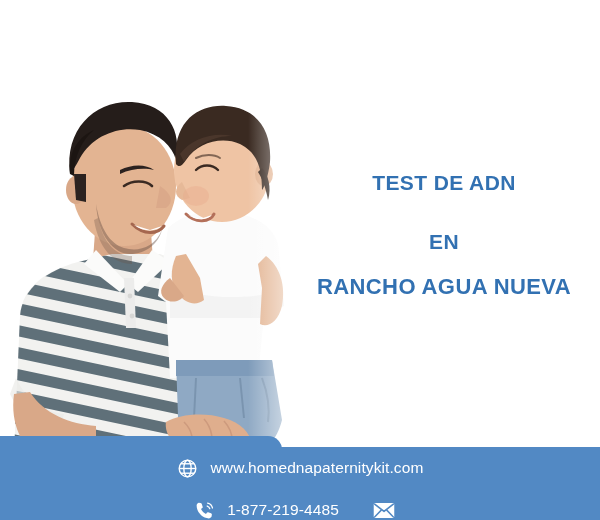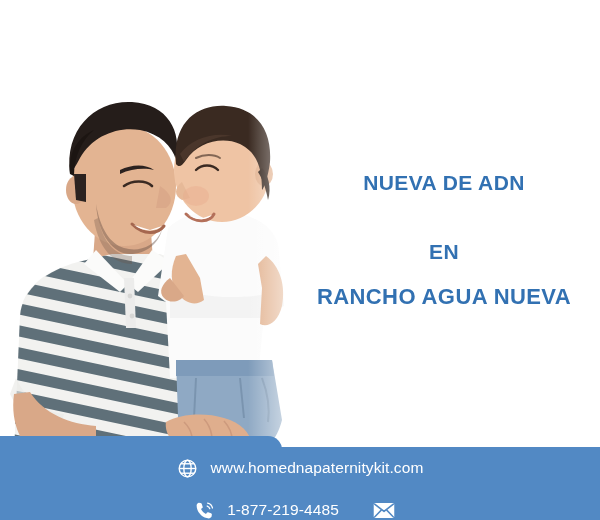--- a/index.html
+++ b/index.html
@@ -62,21 +62,21 @@
   }
   .copy-line {
     color: #3271b2;
     font-weight: bold;
     font-size: 21px;
     letter-spacing: 0.4px;
     line-height: 1;
     white-space: nowrap;
   }
   .copy-line.l1 { margin-top: 12px; }
-  .copy-line.l2 { margin-top: 48px; }
+  .copy-line.l2 { margin-top: 38px; }
   .copy-line.l3 { margin-top: 24px; font-size: 22px; text-align: center; }
 
   
   .footer-left-block {
     position: absolute;
     left: 0px;
     top: 436px;
     width: 282px;
     height: 84px;
     background: #5289c4;
@@ -258,21 +258,21 @@
           <path d="M204 341 C212 350 214 362 210 373"></path>
           <path d="M224 343 C232 352 234 362 230 372"></path>
         </g>
 
         <rect x="0" y="0" width="318" height="375" fill="url(#fade)"></rect>
       </g>
     </svg>
   </div>
 
   <div class="copy-block">
-    <div class="copy-line l1">NUEVA DE ADN</div>
+    <div class="copy-line l1">TEST DE ADN</div>
     <div class="copy-line l2">EN</div>
     <div class="copy-line l3">RANCHO AGUA NUEVA</div>
   </div>
 
   <div class="footer-left-block"></div>
   <div class="footer-main-block"></div>
 
   <div class="footer-rows">
 
     <div class="footer-row row1">

